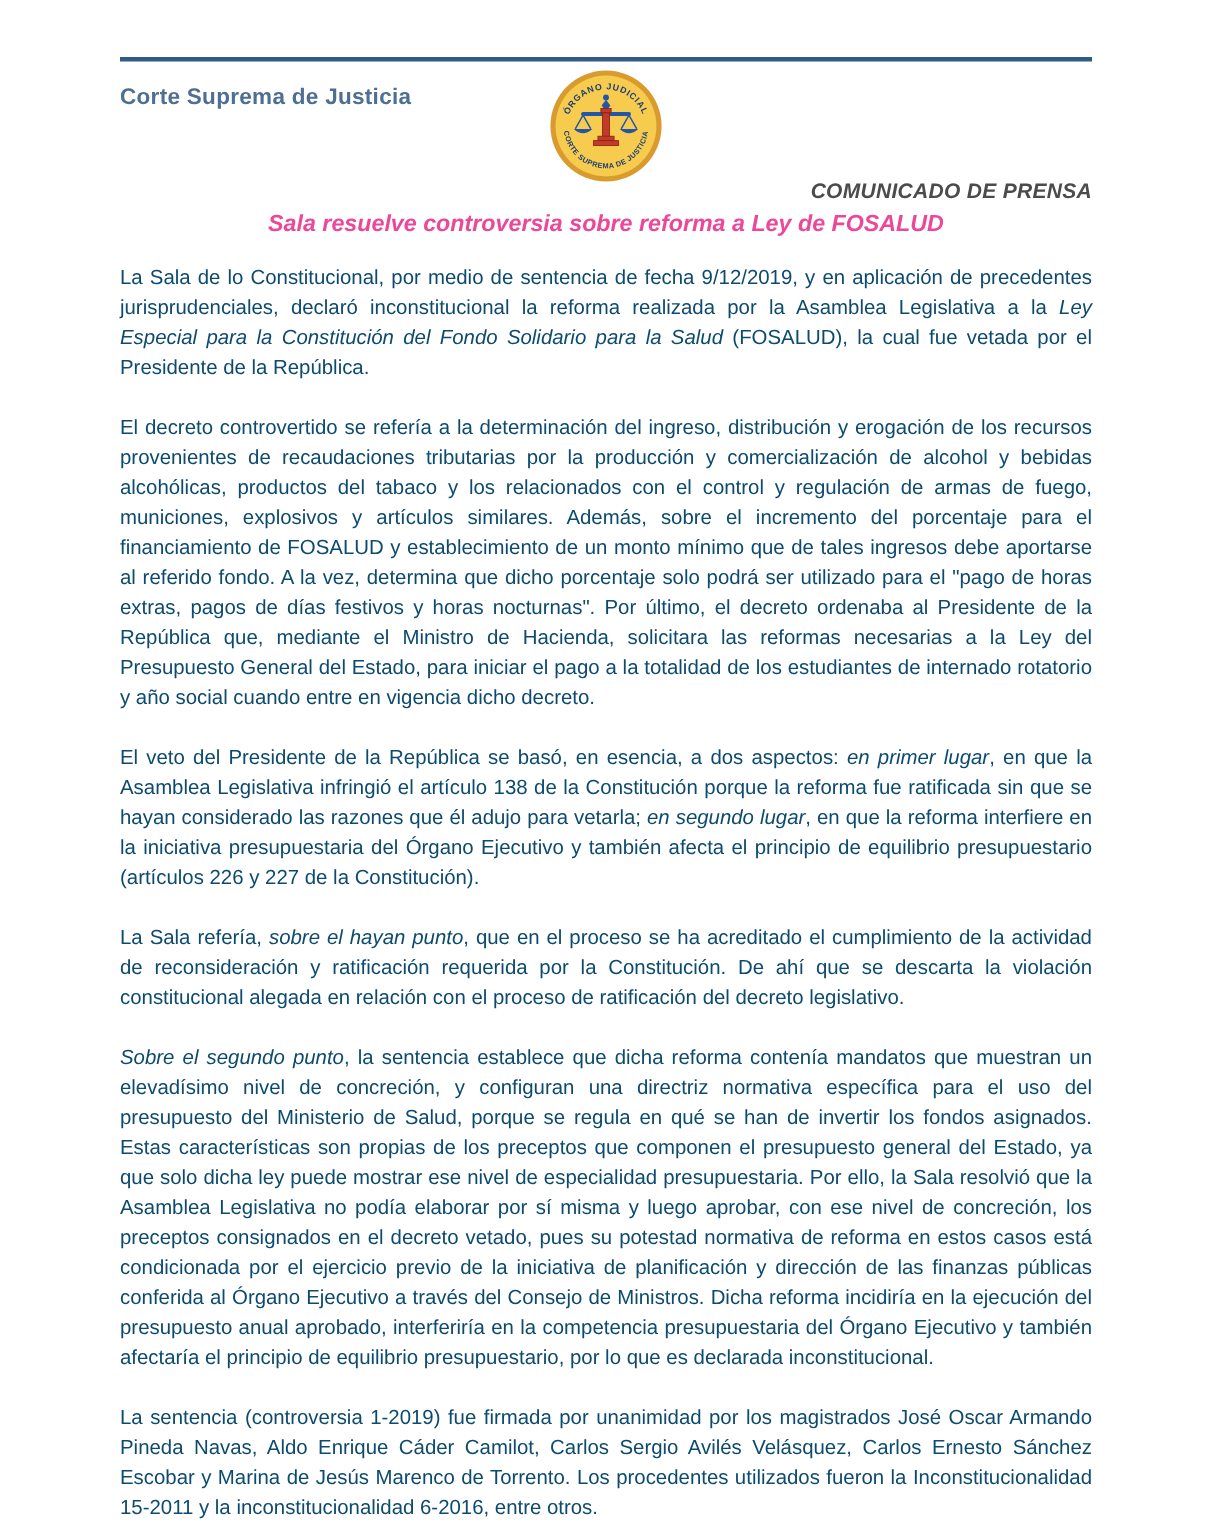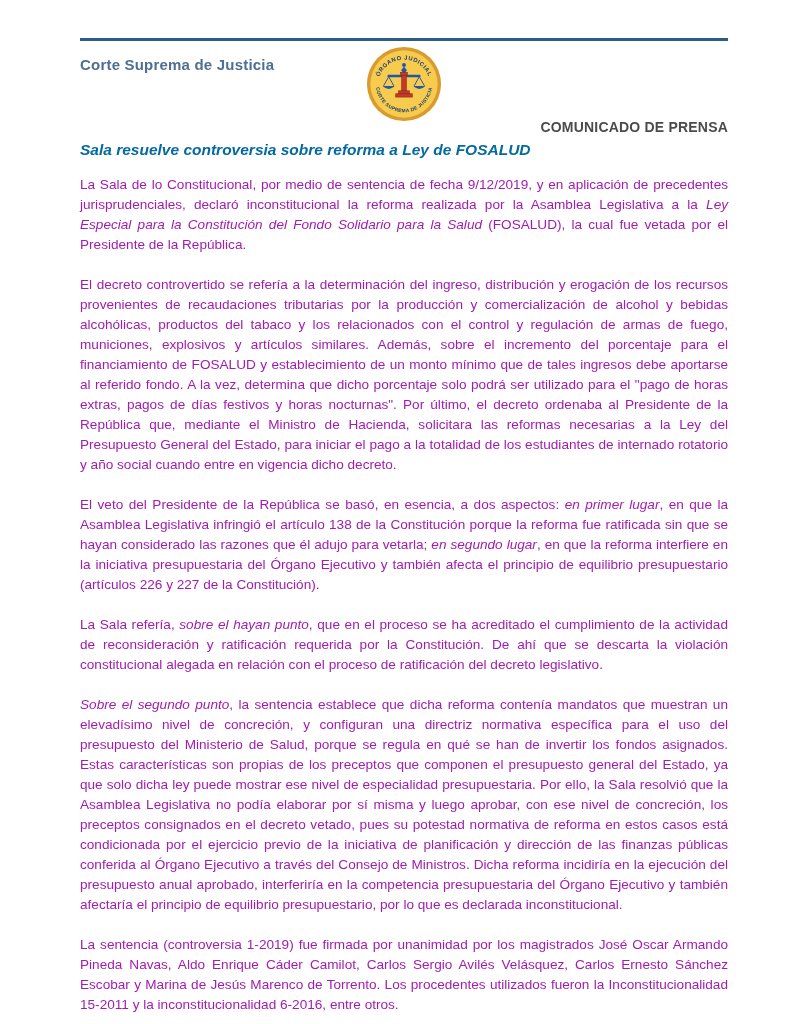--- a/index.html
+++ b/index.html
@@ -45,33 +45,35 @@
     height: 78px;
   }
   .doc-type {
     position: absolute;
     right: 0;
     bottom: -6px;
     font-size: 14px;
     font-weight: bold;
     color: #4b4b4b;
     letter-spacing: 0.2px;
+    font-style: italic;
   }
   .title {
     margin: 12px 0 0 0;
+    text-align: center;
     font-size: 15.5px;
     font-weight: bold;
     font-style: italic;
-    color: #0369a1;
+    color: #ec4899;
   }
   .body-text {
     margin-top: 16px;
     font-size: 13.6px;
     line-height: 20px;
-    color: #a21caf;
+    color: #0c4a6e;
     text-align: justify;
   }
   .body-text p {
     margin: 0 0 20px 0;
   }
   .body-text em {
     font-style: italic;
   }
 </style>
 </head>

